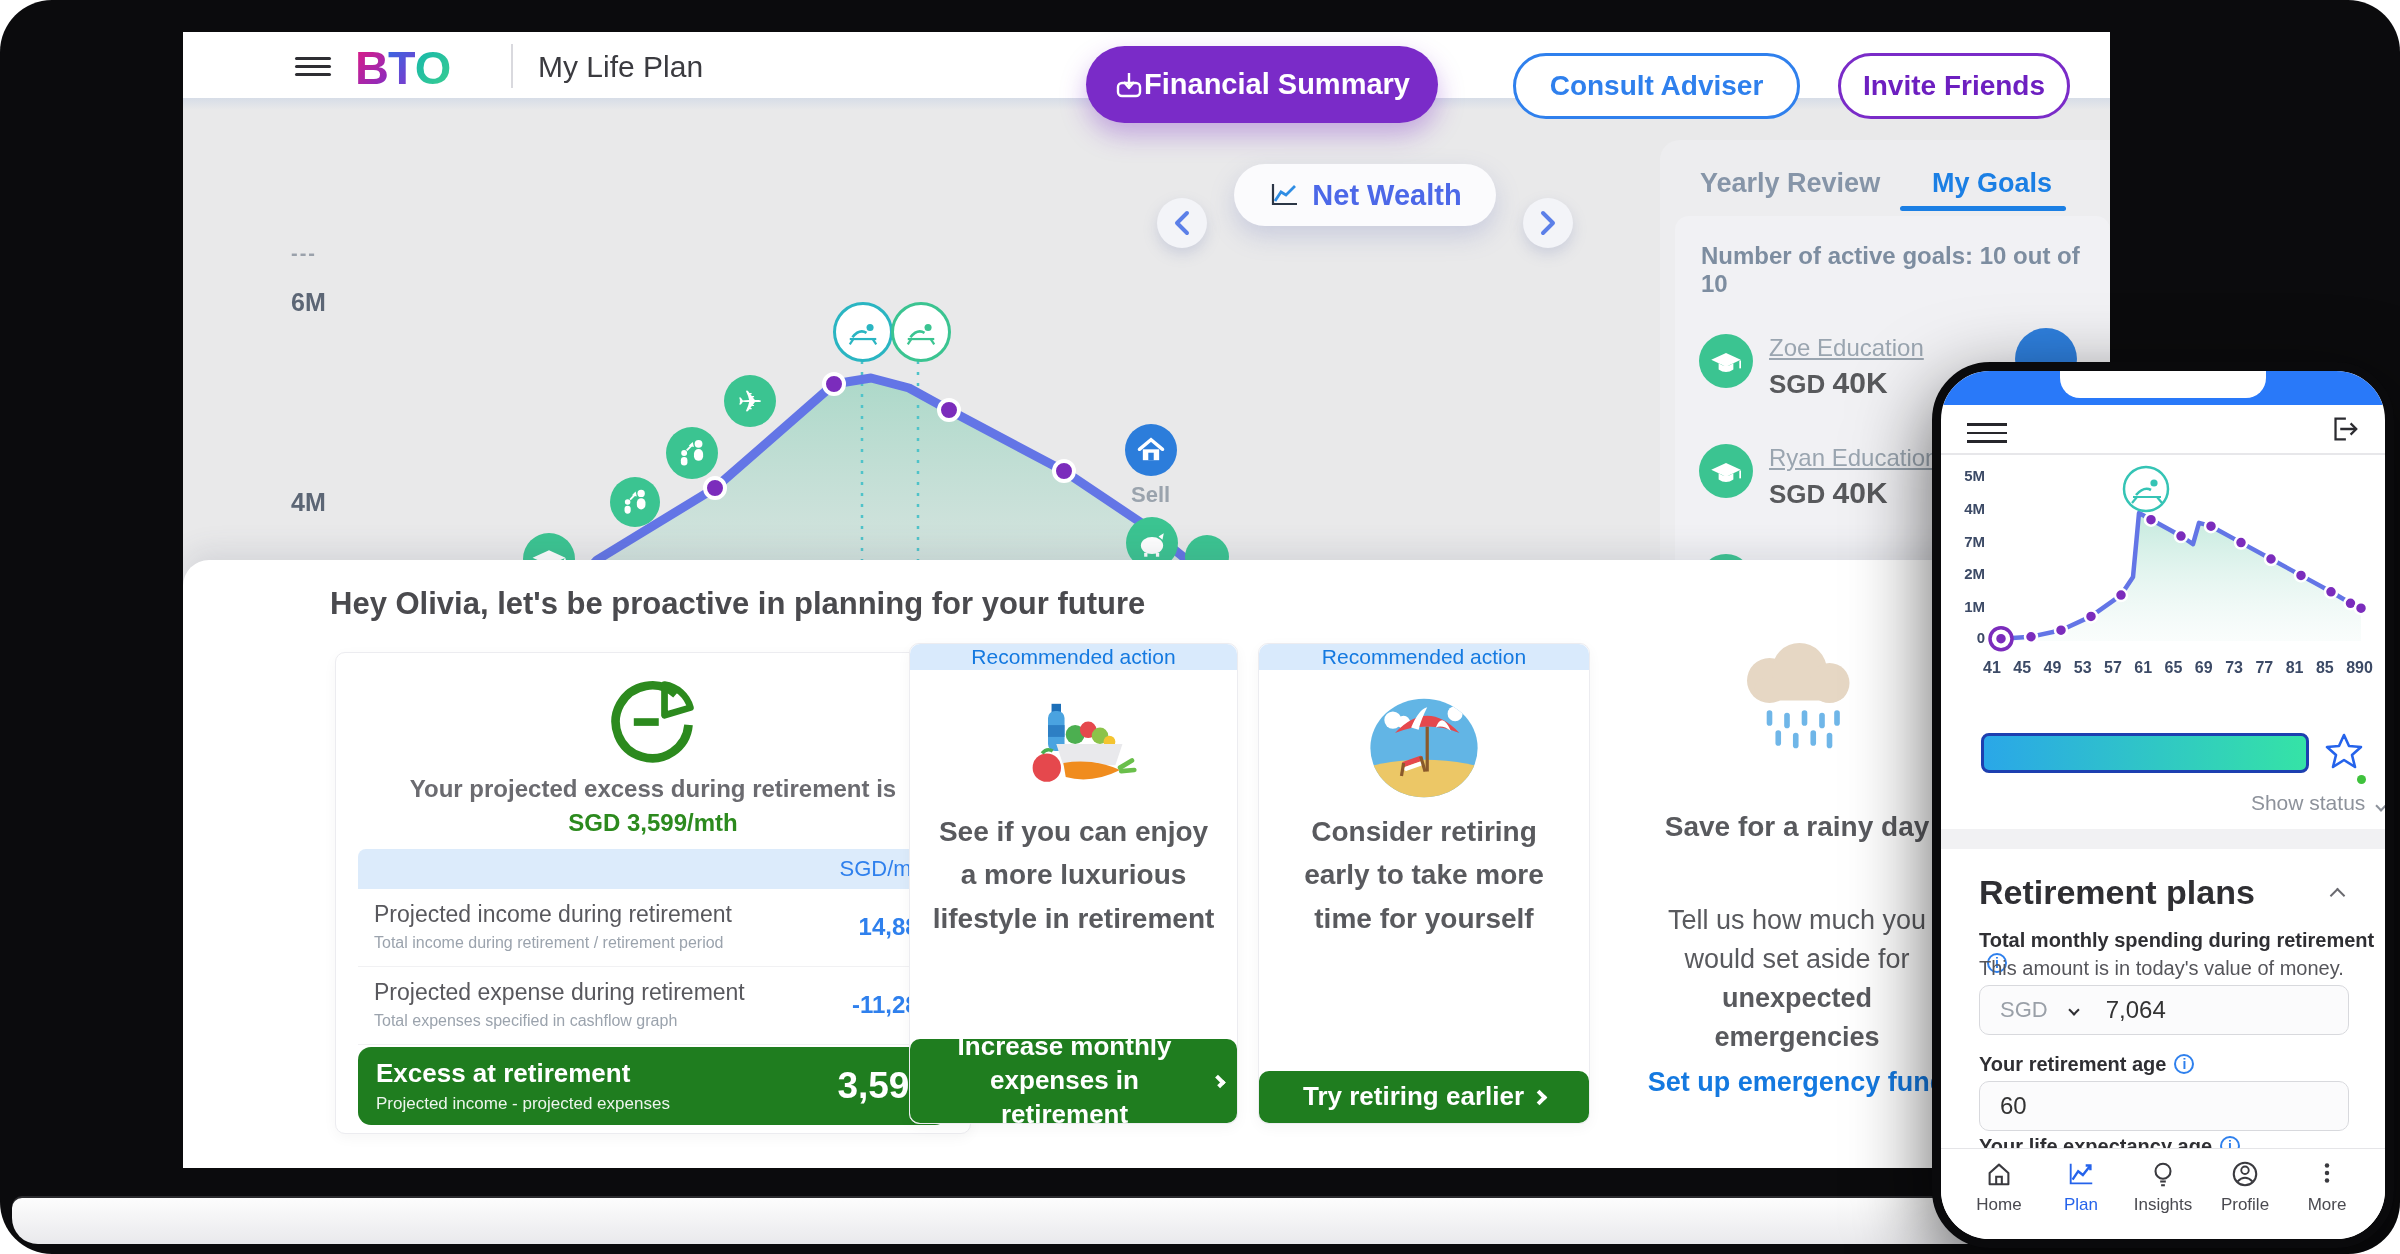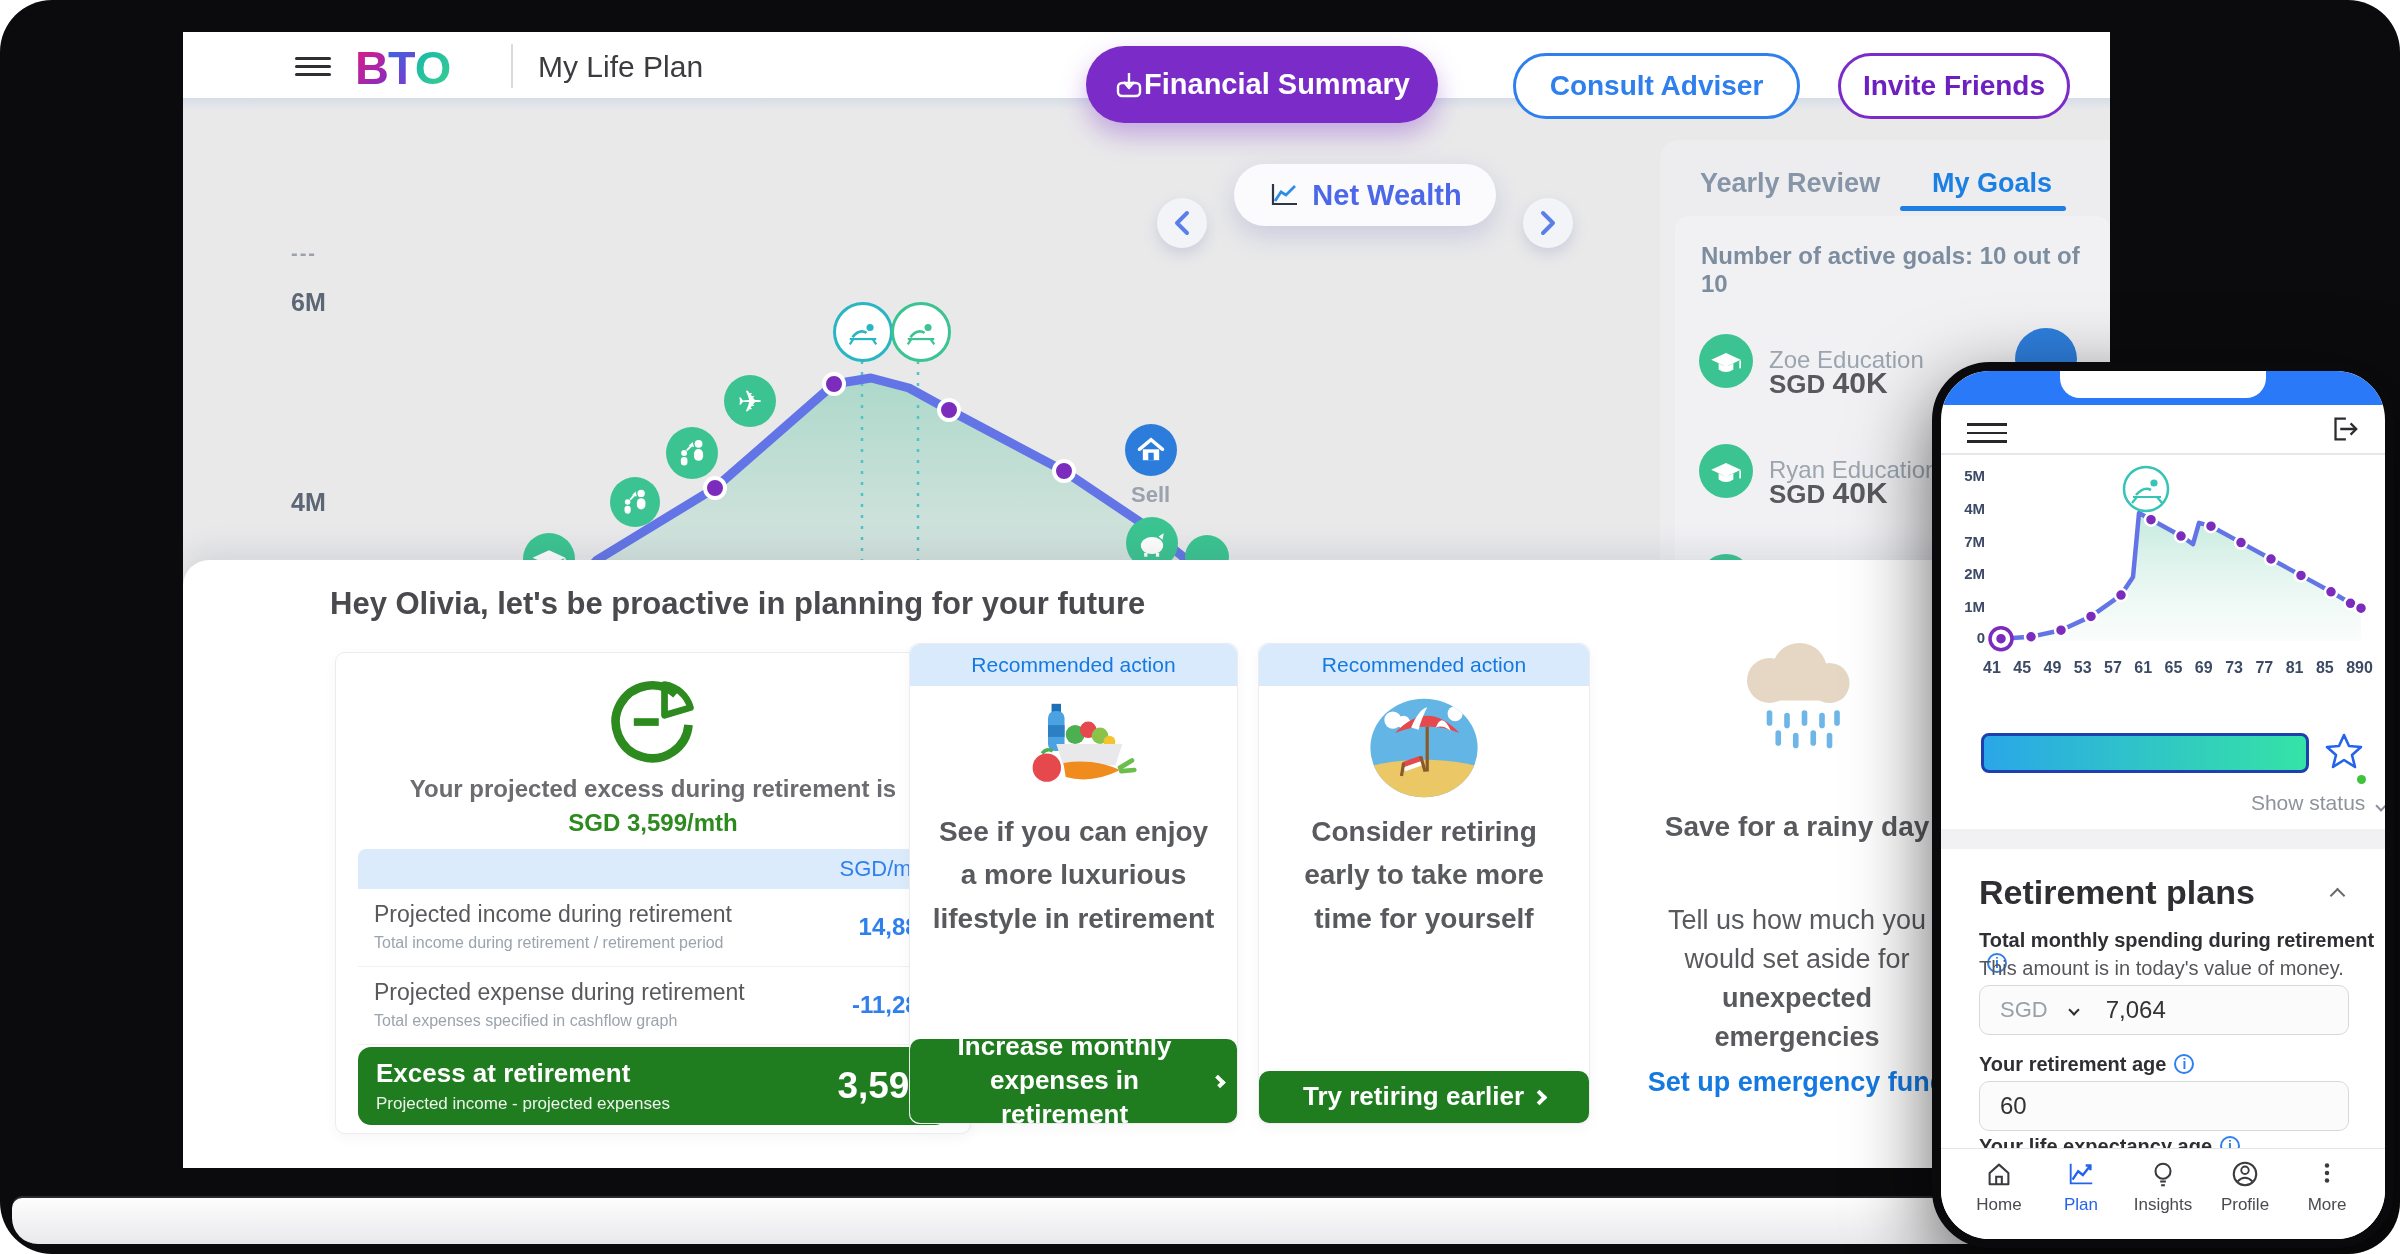--- a/index.html
+++ b/index.html
@@ -42,30 +42,30 @@
   
   .sidebar { position:absolute; left:1477px; top:108px; width:450px; height:492px; background:#ededef; border-radius:20px 0 0 0; z-index:2; }
   .tab { position:absolute; top:28px; font-size:27px; font-weight:bold; cursor:pointer; }
   .tab-yearly { left:40px; color:#8695a8; }
   .tab-goals { left:272px; color:#1b7fe4; }
   .tab-underline { position:absolute; left:240px; top:66px; width:166px; height:5px; background:#1b7fe4; border-radius:3px; }
   .goals-box { position:absolute; left:15px; top:76px; width:435px; height:416px; background:#f1f1f4; border-radius:14px; overflow:hidden; }
   .goals-count { position:absolute; left:26px; top:26px; font-size:24px; font-weight:bold; color:#7d8da0; }
   .goal-item { position:absolute; left:24px; width:390px; height:70px; cursor:pointer; }
   .goal-icon { position:absolute; left:0; top:0; width:54px; height:54px; border-radius:50%; background:#3bc491; display:flex; align-items:center; justify-content:center; }
-  .goal-name { position:absolute; left:70px; top:12px; font-size:24px; color:#9aa5b0; }
+  .goal-name { position:absolute; left:70px; top:0; font-size:24px; color:#9aa5b0;text-decoration:underline; }
   .goal-amt { position:absolute; left:70px; top:32px; font-size:26px; font-weight:bold; color:#58595c; }
   .goal-amt b { font-size:30px; }
   .goal-blue-peek { position:absolute; left:1832px; top:296px; width:62px; height:62px; border-radius:50%; background:#2e7fdd; z-index:3; }
 
   
   .main-panel { position:absolute; left:0; top:528px; width:1927px; height:640px; background:#fff; border-radius:26px 26px 0 0; box-shadow:0 -10px 28px rgba(70,80,110,.12); z-index:10; }
   .greeting { position:absolute; left:147px; top:26px; font-size:31px; font-weight:bold; color:#4a4a4e; }
   .card { position:absolute; background:#fff; border:1px solid #ececf0; border-radius:10px; box-shadow:0 4px 14px rgba(0,0,0,.04); }
-  .badge { position:absolute; left:0; top:0; right:0; height:42px; background:#d9eafc; border-radius:10px 10px 0 0; display:flex; align-items:center; justify-content:center; font-size:21px; color:#1479e0; }
+  .badge { position:absolute; left:0; top:0; right:0; height:26px; background:#d9eafc; border-radius:10px 10px 0 0; display:flex; align-items:center; justify-content:center; font-size:21px; color:#1479e0; }
   .card-text { position:absolute; left:0; right:0; text-align:center; font-size:28px; font-weight:bold; color:#595a5e; line-height:1.55; padding:0 20px; }
   .green-btn { position:absolute; left:0; right:0; bottom:0; background:#1f7d1f; border-radius:10px; color:#fff; font-weight:bold; font-size:26px; display:flex; align-items:center; justify-content:center; text-align:center; line-height:1.3; gap:10px; cursor:pointer; padding:0 14px; }
   .chev { display:inline-block; width:11px; height:11px; border-right:4px solid currentColor; border-bottom:4px solid currentColor; }
   .chev-right { transform:rotate(-45deg); }
   .chev-down { transform:rotate(45deg); }
   .chev-up { transform:rotate(-135deg); }
   
   .c1-intro { position:absolute; left:0; right:0; top:122px; text-align:center; font-size:24px; font-weight:bold; color:#6b6b70; }
   .c1-amount { position:absolute; left:0; right:0; top:156px; text-align:center; font-size:24px; font-weight:bold; color:#2c8a1e; }
   .tbl { position:absolute; left:22px; right:22px; top:196px; }

